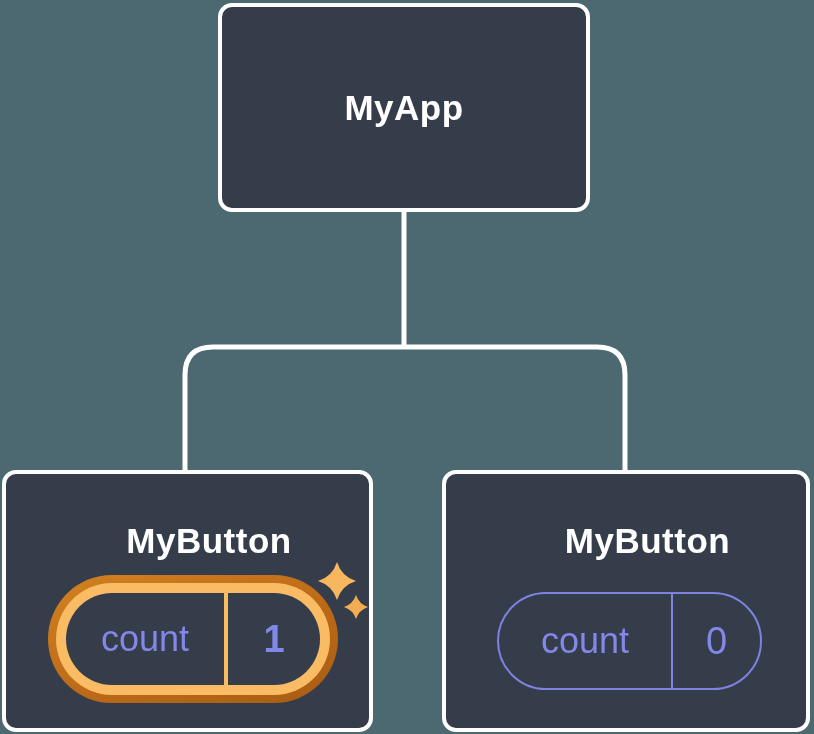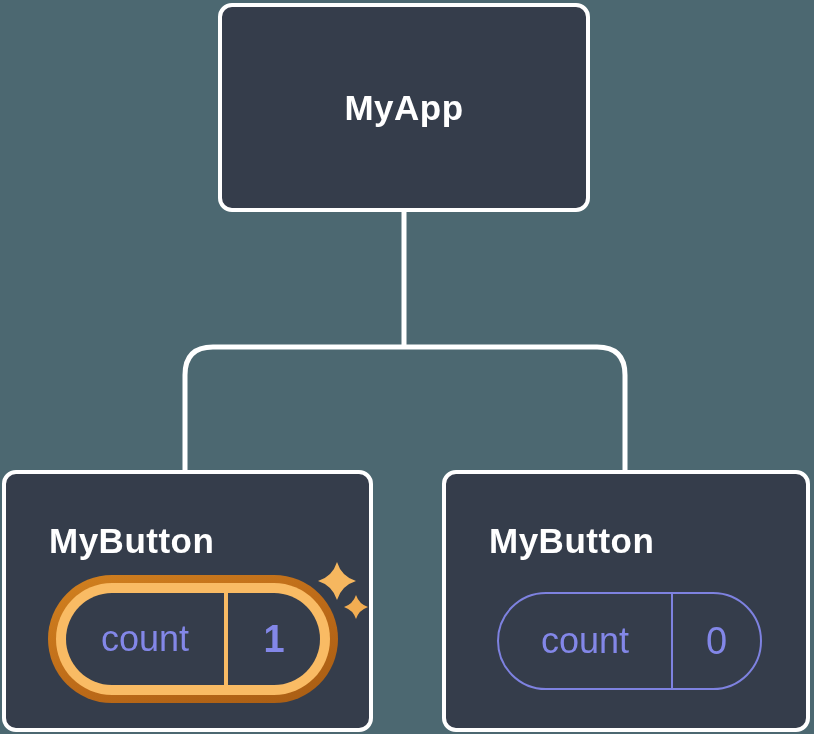--- a/index.html
+++ b/index.html
@@ -34,20 +34,21 @@
     color: #ffffff;
     font-size: 35px;
     font-weight: 700;
     letter-spacing: 0.5px;
     line-height: 1.2;
   }
   .node-child-title {
     position: absolute;
     left: 0; right: 0;
     top: 46px;
+    text-align: center;
     padding-left: 43px;
   }
   .node-left  { left: 2px;   top: 470px; width: 371px; height: 262px; }
   .node-right { left: 442px; top: 470px; width: 368px; height: 262px; }
 
   
   .connector {
     position: absolute;
     left: 0; top: 0;
     pointer-events: none;

